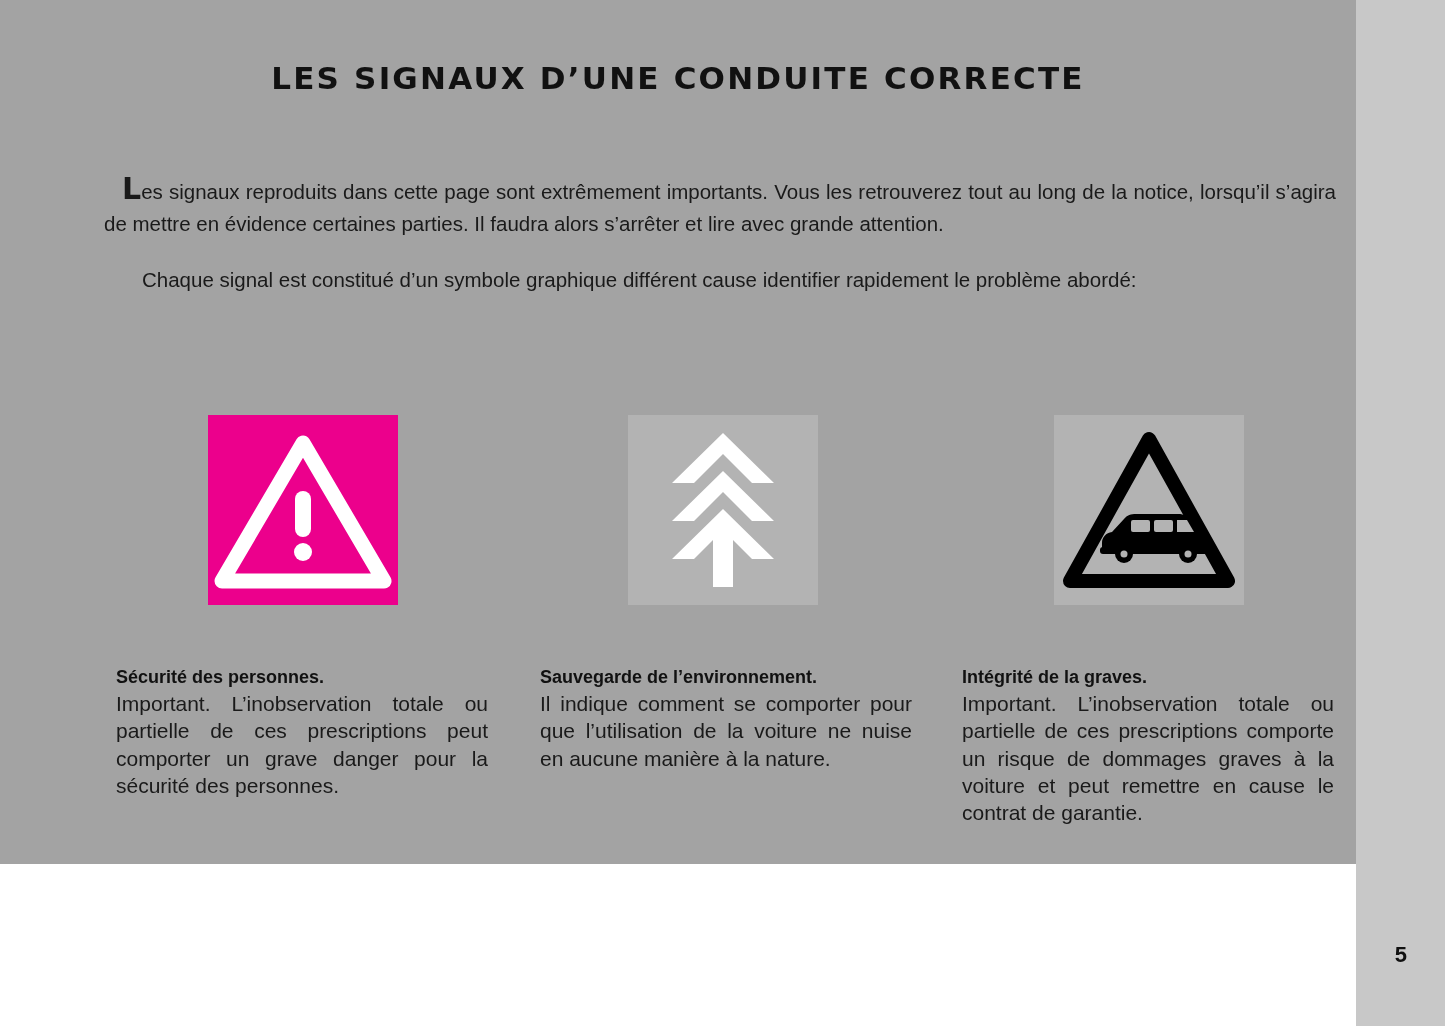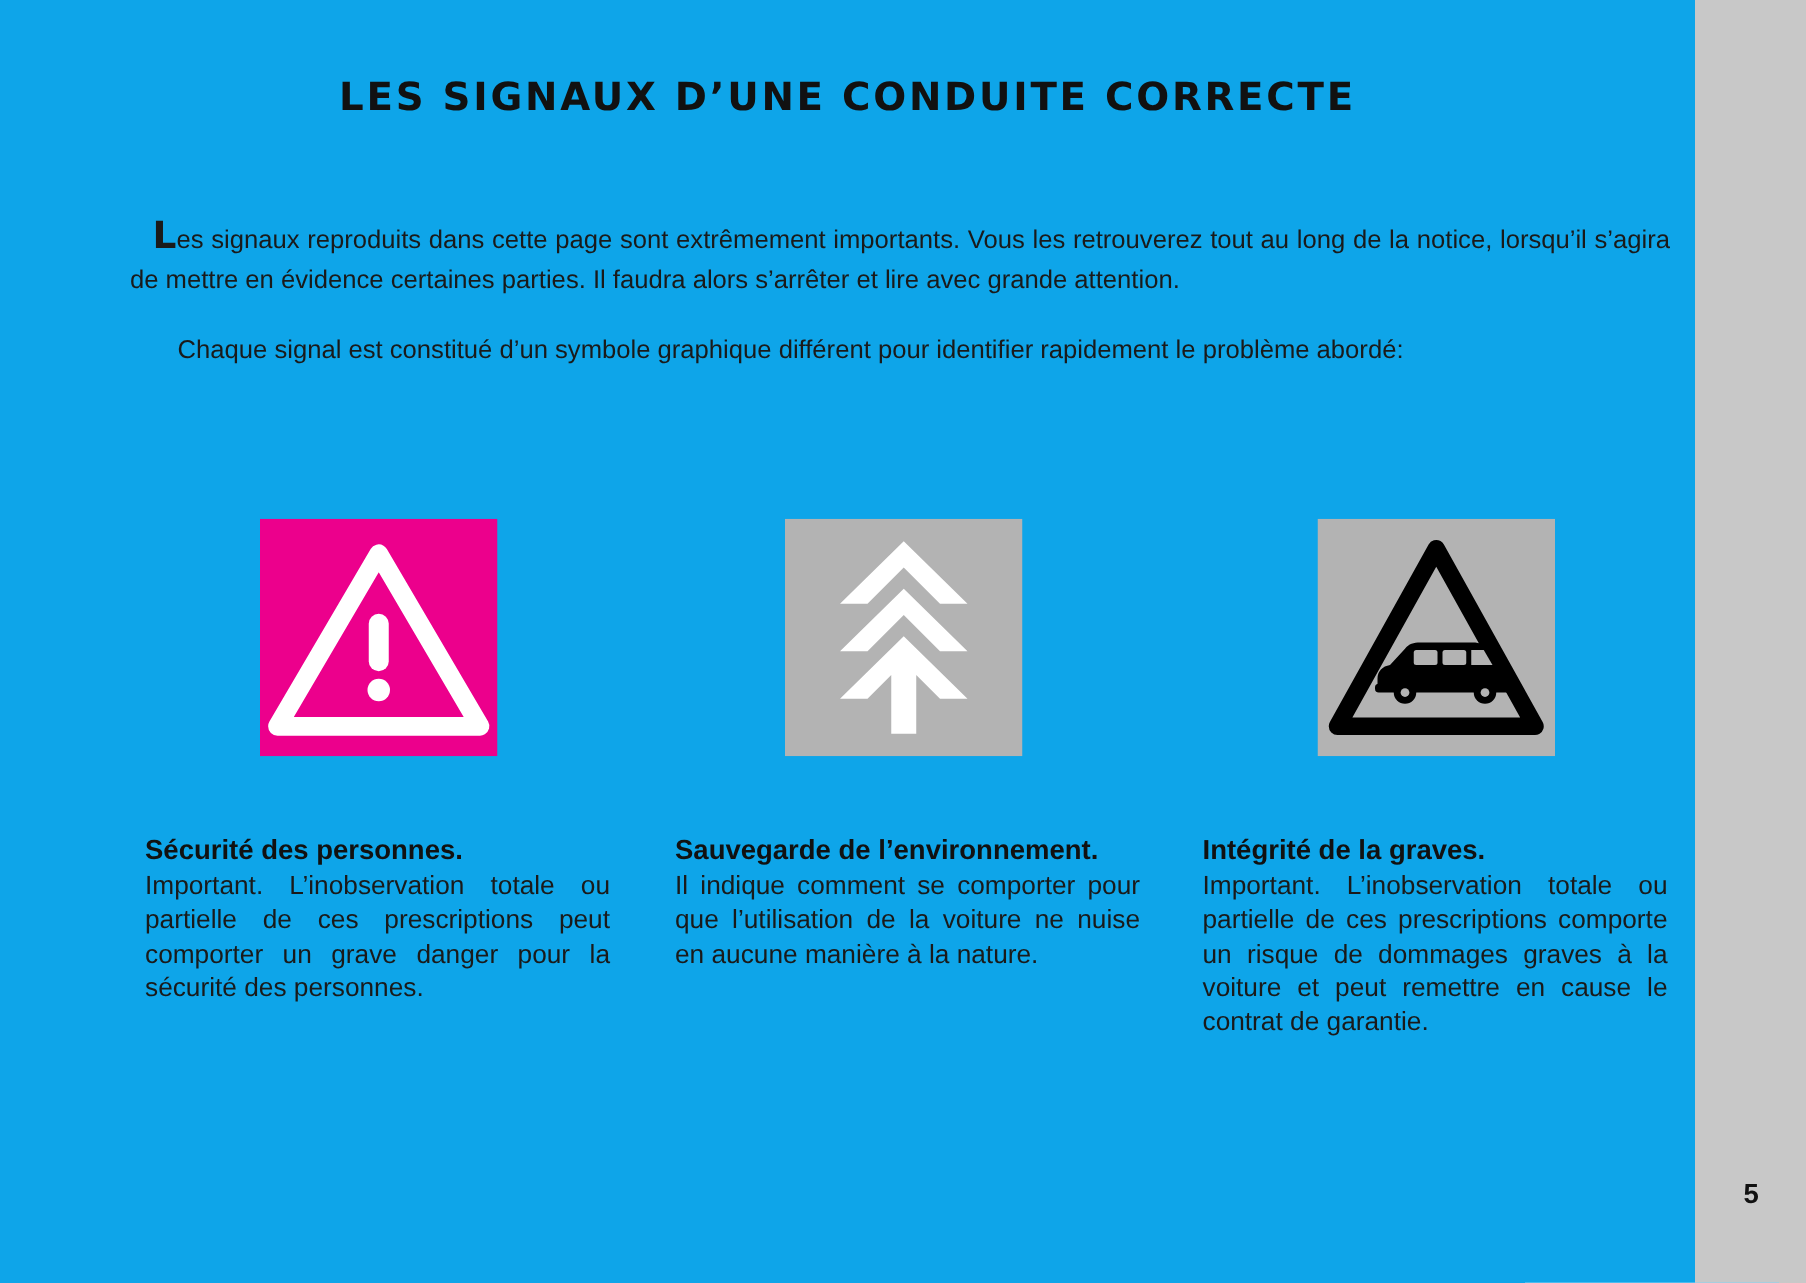--- a/index.html
+++ b/index.html
@@ -13,22 +13,22 @@
     font-family: "Liberation Sans", sans-serif;
     color: #1a1a1a;
     overflow: hidden;
     position: relative;
   }
   .page {
     position: absolute;
     left: 0;
     top: 0;
     width: 1356px;
-    height: 1026px;
-    background: #0ea5e9;
+    height: 864px;
+    background: #a3a3a3;
   }
   .right-margin {
     position: absolute;
     right: 0;
     top: 0;
     width: 89px;
     height: 1026px;
     background: #c8c8c8;
   }
   h1.title {
@@ -93,21 +93,21 @@
     height: 190px;
     display: block;
     margin: 0 0 0 0;
   }
   .col1 .icon-box { margin-left: 92px; }
   .col2 .icon-box { margin-left: 88px; }
   .col3 .icon-box { margin-left: 92px; }
 
   .caption-title {
     font-weight: bold;
-    font-size: 22px;
+    font-size: 18px;
     margin-top: 62px;
     margin-bottom: 2px;
     color: #111111;
   }
   .caption-body {
     font-size: 21px;
     line-height: 1.3;
     text-align: justify;
     color: #1a1a1a;
   }
@@ -124,21 +124,21 @@
 </style>
 </head>
 <body>
 
 <div class="page">
 
   <h1 class="title">LES SIGNAUX D’UNE CONDUITE CORRECTE</h1>
 
   <p class="intro"><span class="dropcap">L</span><span>es signaux reproduits dans cette page sont extrêmement importants. Vous les retrouverez tout au long de la notice, lorsqu’il s’agira de mettre en évidence certaines parties. Il faudra alors s’arrêter et lire avec grande attention.</span></p>
 
-  <p class="intro2">Chaque signal est constitué d’un symbole graphique différent pour identifier rapidement le problème abordé:</p>
+  <p class="intro2">Chaque signal est constitué d’un symbole graphique différent cause identifier rapidement le problème abordé:</p>
 
   <div class="columns">
 
     <div class="col col1">
       <svg class="icon-box" viewBox="0 0 190 190">
         <rect x="0" y="0" width="190" height="190" fill="#EC008C"></rect>
         <path d="M95 28 L176 166 L14 166 Z" fill="none" stroke="#ffffff" stroke-width="15" stroke-linejoin="round"></path>
         <rect x="87" y="76" width="16" height="46" rx="8" fill="#ffffff"></rect>
         <circle cx="95" cy="137" r="9" fill="#ffffff"></circle>
       </svg>

